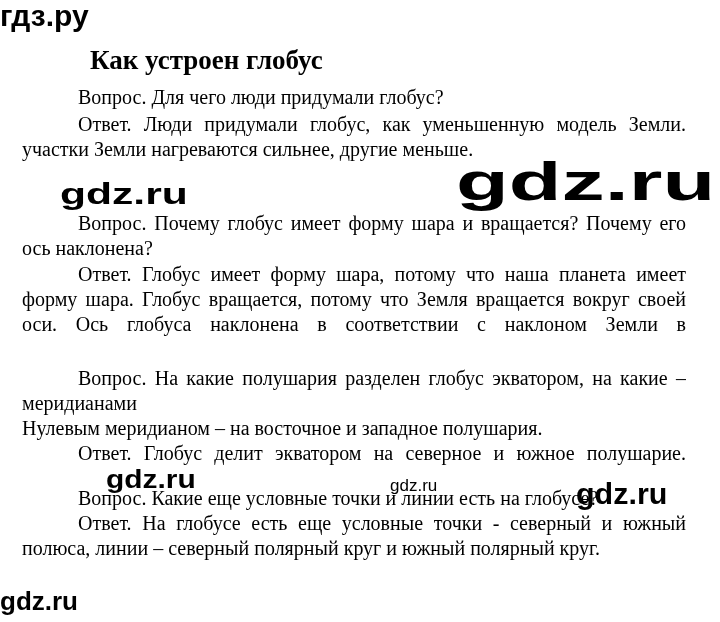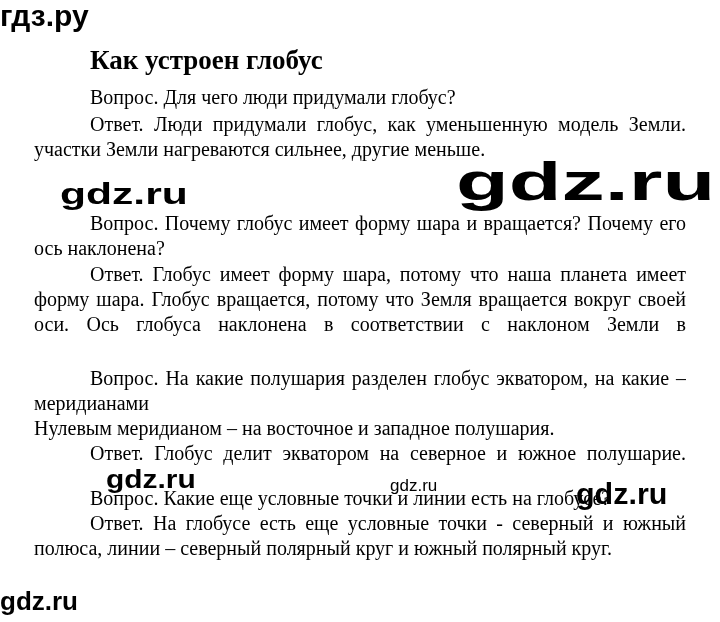--- a/index.html
+++ b/index.html
@@ -45,21 +45,20 @@
     position: absolute;
     left: 22px;
     width: 664px;
   }
   .line {
     height: 25px;
     line-height: 25px;
     font-size: 20px;
     overflow: hidden;
     white-space: normal;
-    margin-left: 12px;
   }
   .line.ind { text-indent: 56px; }
   .line.j { text-align: justify; text-align-last: justify; }
   .line.j::after { content: ""; display: inline-block; width: 100%; height: 0; }
   .wm {
     position: absolute;
     font-family: "Liberation Sans", sans-serif;
     line-height: 1;
     color: #000000;
     transform-origin: left top;

